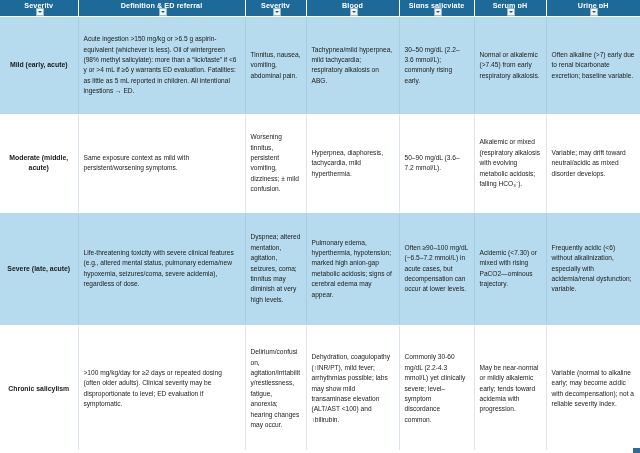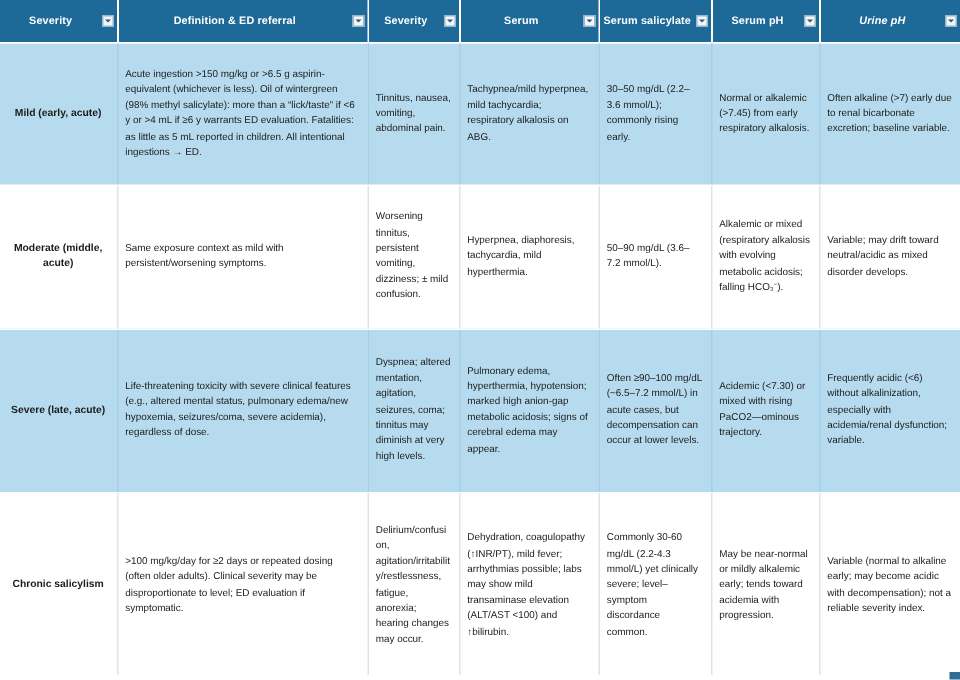--- a/index.html
+++ b/index.html
@@ -35,28 +35,29 @@
     height: 12px;
     padding: 0;
     border-right: 1px solid #ffffff;
     border-bottom: 1px solid #ffffff;
     vertical-align: middle;
     text-align: center;
     position: relative;
     white-space: nowrap;
     overflow: hidden;
   }
-  thead th:last-child { border-right: none; font-style: italic; }
+  thead th:last-child { border-right: none; }
   .th-inner {
     display: flex;
     align-items: center;
     justify-content: center;
-    height: 28px;
+    height: 16px;
     padding: 0 2px;
     position: relative;
+    flex-direction: column;
   }
   .th-label {
     flex: 1 1 auto;
     text-align: center;
     font-size: 7.2px;
     line-height: 12px;
     overflow: hidden;
     text-overflow: clip;
   }
   .filter-btn {
@@ -150,29 +151,29 @@
         <th>
           <div class="th-inner">
             <span class="th-label">Severity</span>
             <span class="filter-btn">
                 <span class="caret"></span>
               </span>
           </div>
         </th>
         <th>
           <div class="th-inner">
-            <span class="th-label">Serum</span>
-            <span class="filter-btn">
-                <span class="caret"></span>
-              </span>
-          </div>
-        </th>
-        <th>
-          <div class="th-inner">
-            <span class="th-label">Serum salicylate</span>
+            <span class="th-label">Blood</span>
+            <span class="filter-btn">
+                <span class="caret"></span>
+              </span>
+          </div>
+        </th>
+        <th>
+          <div class="th-inner">
+            <span class="th-label">Signs salicylate</span>
             <span class="filter-btn">
                 <span class="caret"></span>
               </span>
           </div>
         </th>
         <th>
           <div class="th-inner">
             <span class="th-label">Serum pH</span>
             <span class="filter-btn">
                 <span class="caret"></span>

